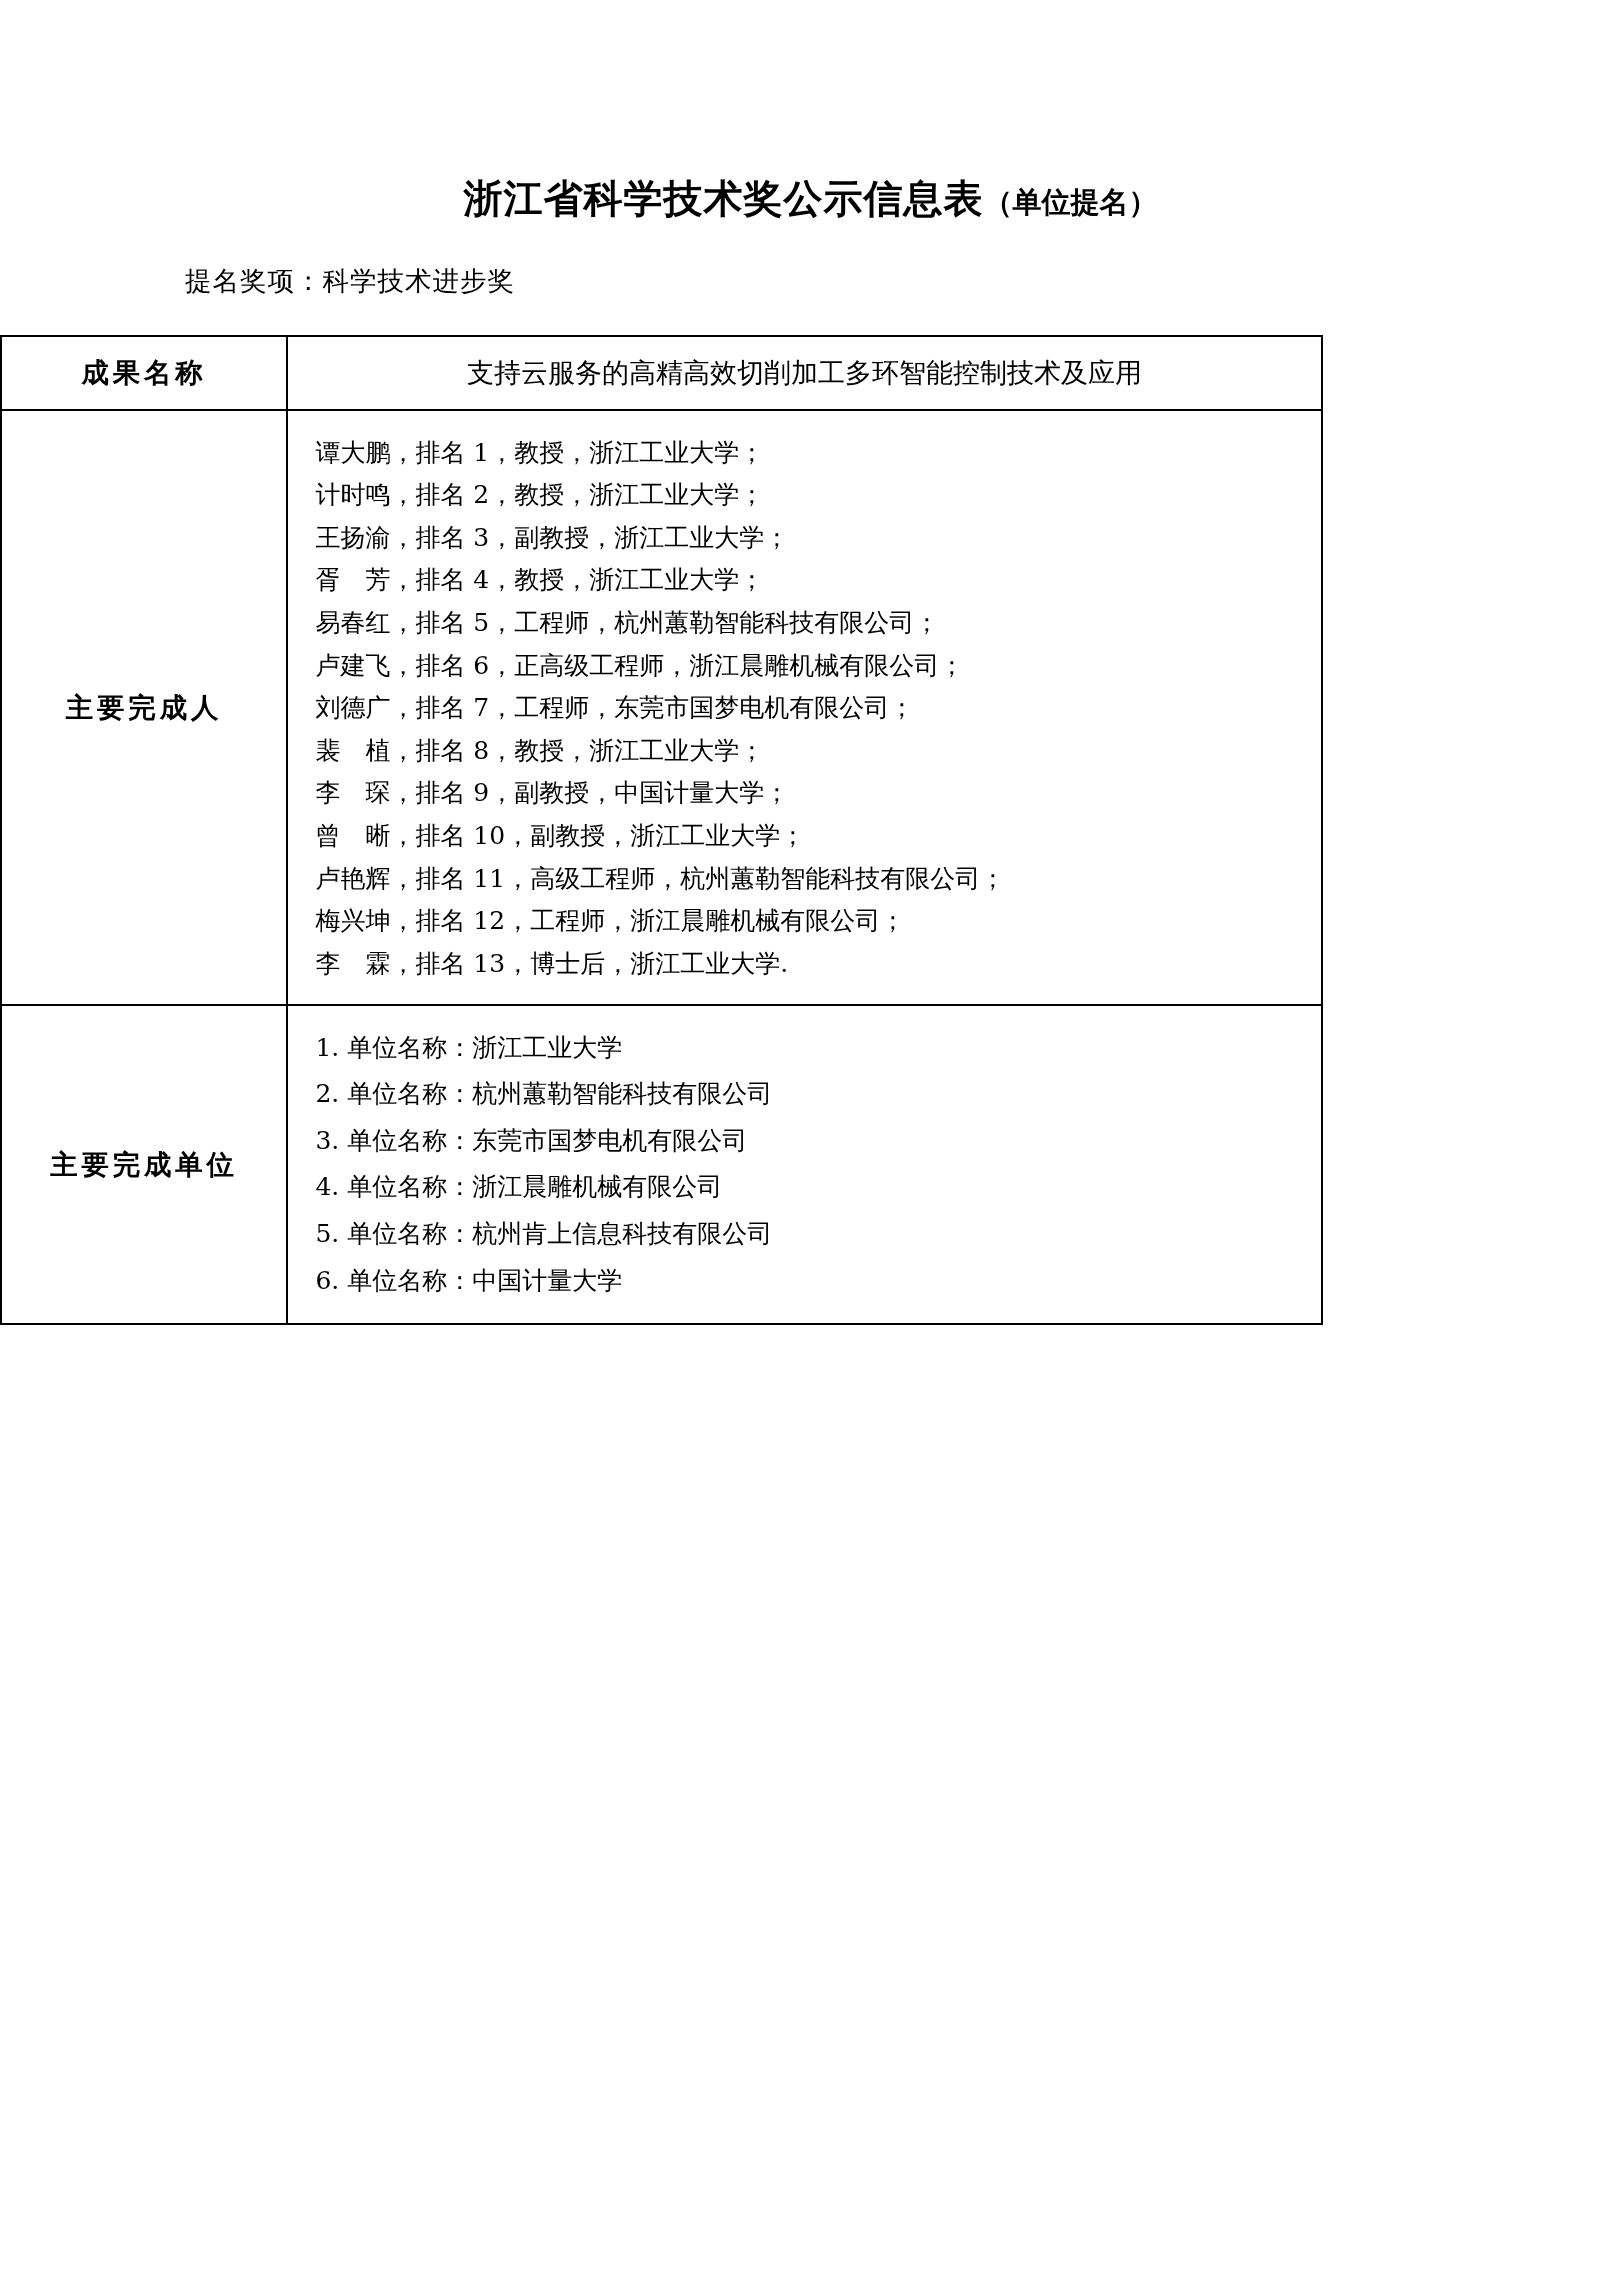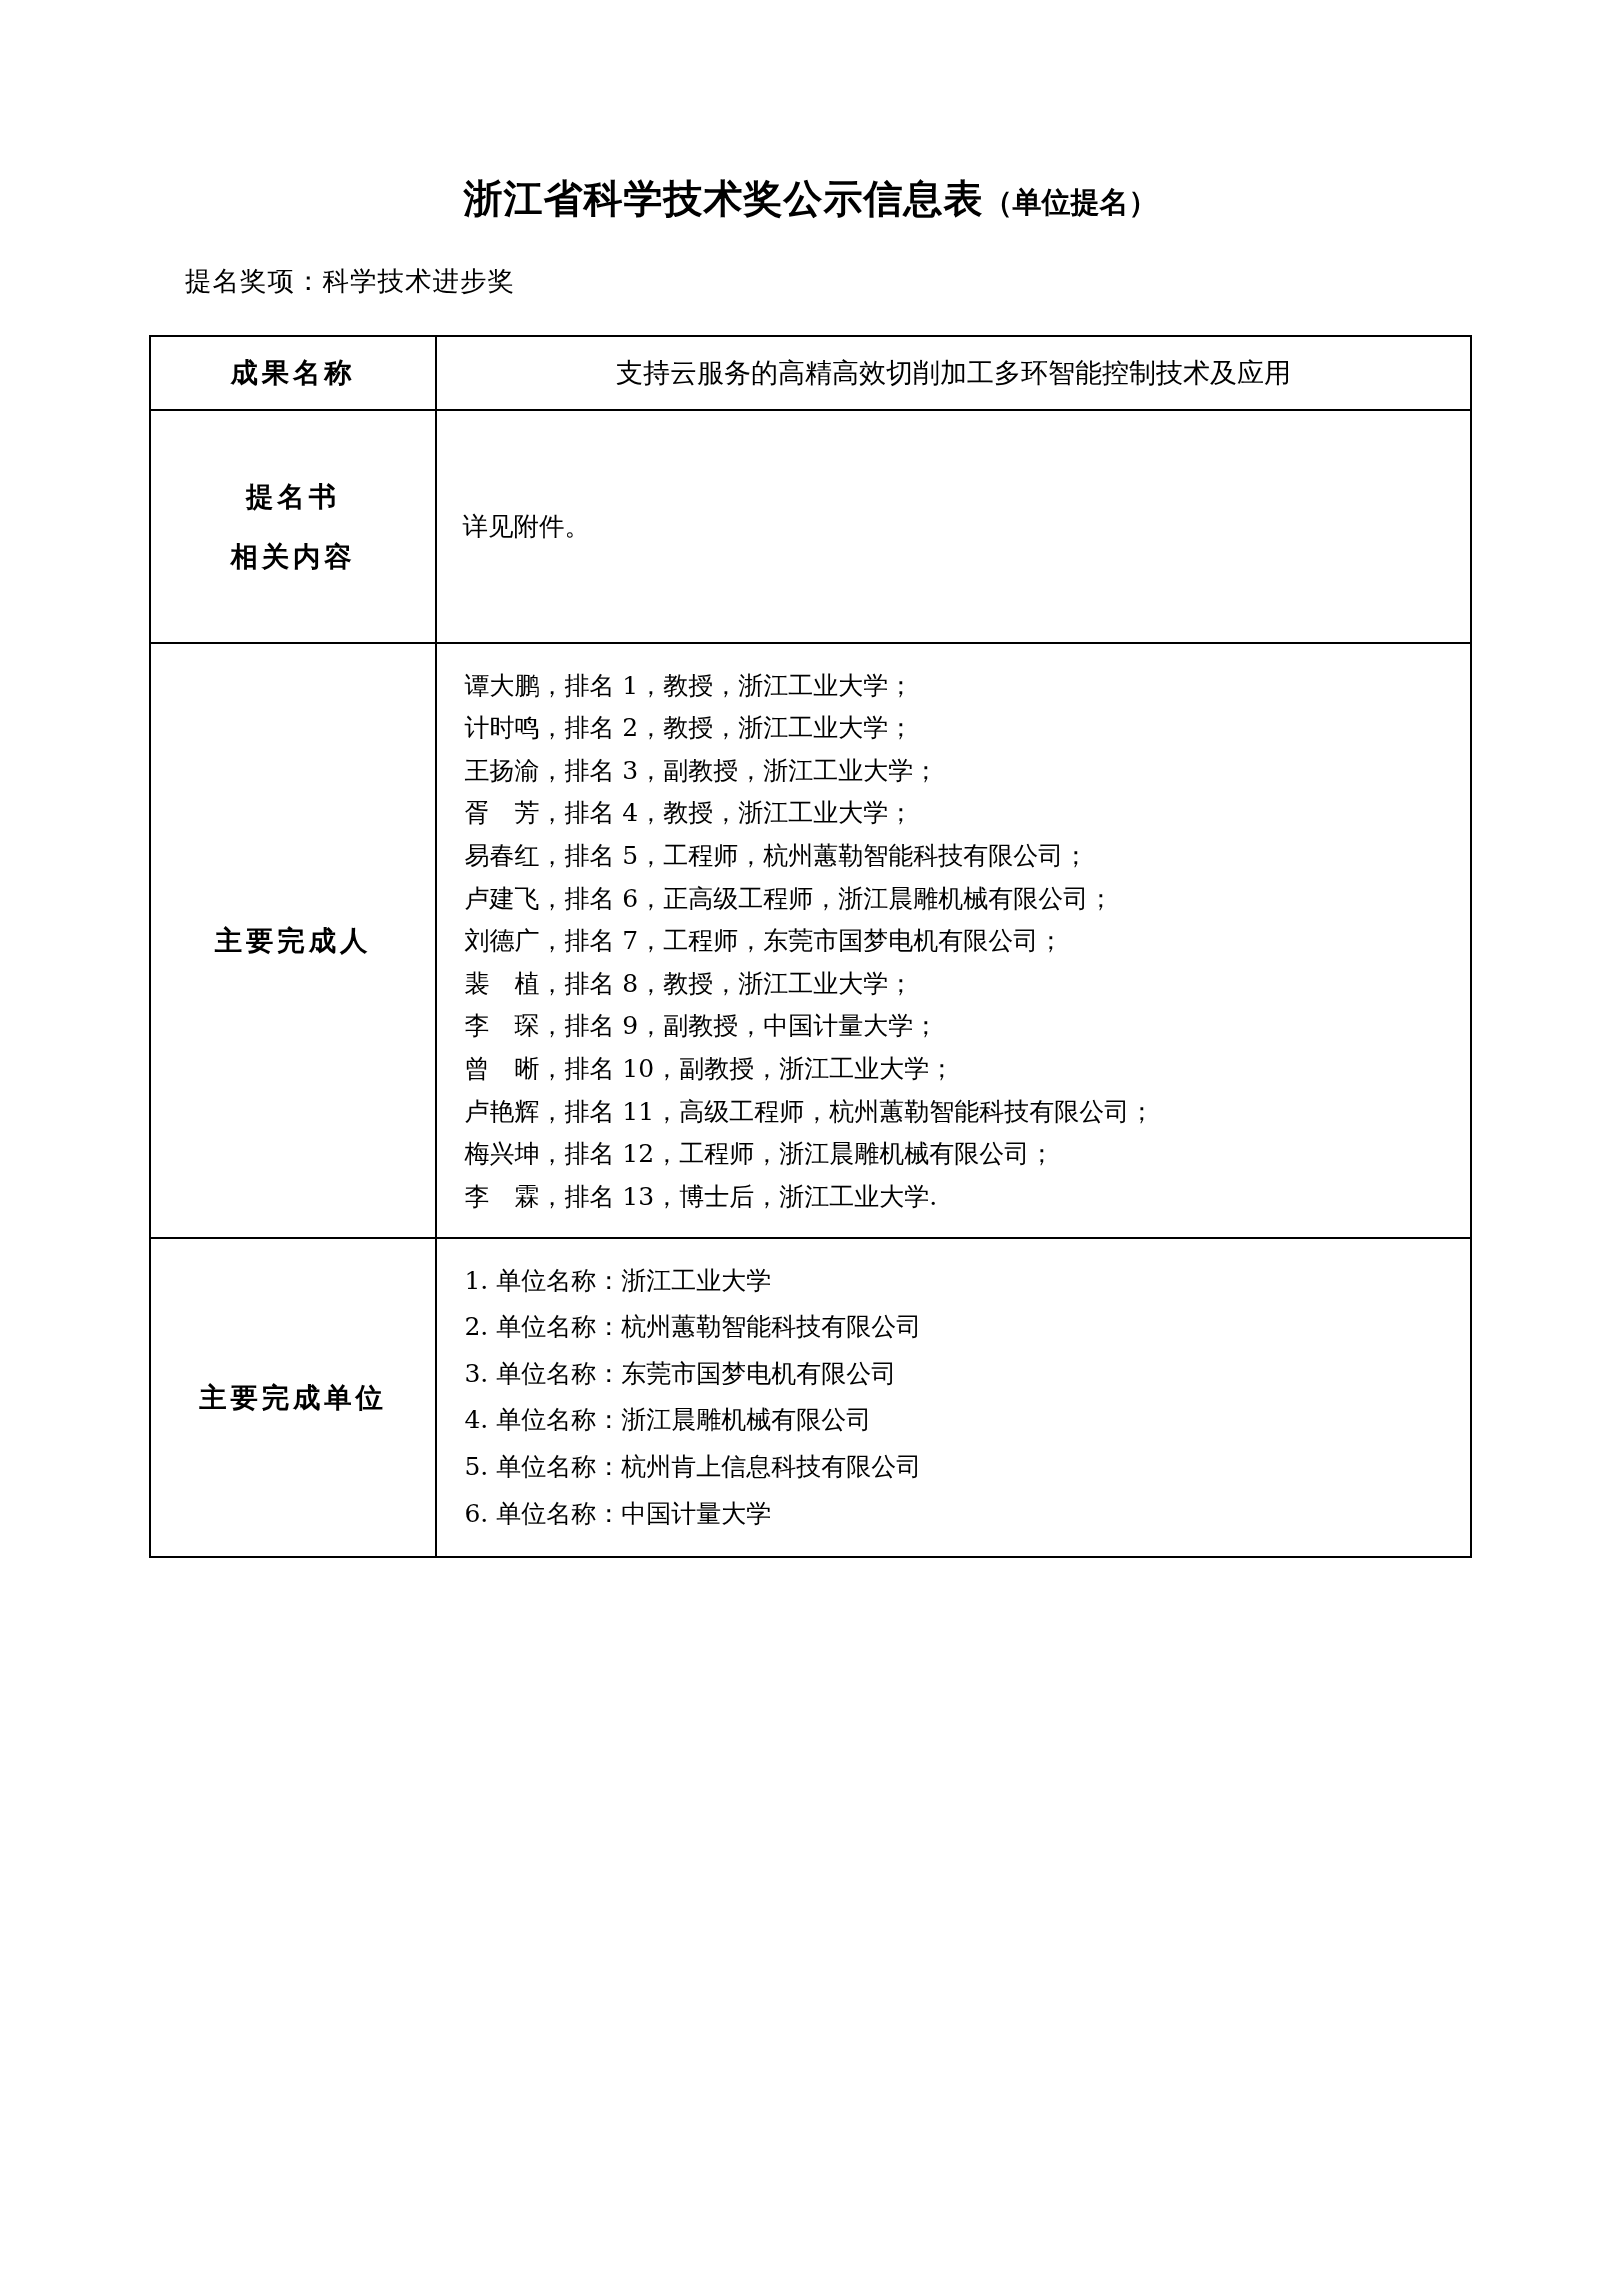--- a/index.html
+++ b/index.html
@@ -52,21 +52,20 @@
     padding-left: 169px;
     font-size: 26.5px;
     line-height: 1.4;
     letter-spacing: 1px;
     font-family: Liberation Mono, monospace;
   }
 
   
   .form-wrap {
     padding-top: 17.6px;
-    padding-left: 149px;
     padding-right: 149px;
   }
   table.form {
     border-collapse: collapse;
     width: 1323px;
     table-layout: fixed;
     border: 2.9px solid #000;
   }
   table.form td {
     border: 2px solid #000;
@@ -151,27 +150,20 @@
   <div class="form-wrap">
     <table class="form">
       <tbody>
 
         <tr class="row-name">
           <td class="label-cell">成果名称</td>
           <td class="value-cell">支持云服务的高精高效切削加工多环智能控制技术及应用</td>
         </tr>
 
 
-        <tr class="row-doc">
-          <td class="label-cell">
-            <span class="label-line">提名书</span>
-            <span class="label-line">相关内容</span>
-          </td>
-          <td class="value-cell">详见附件。</td>
-        </tr>
 
         <tr class="row-people">
           <td class="label-cell">主要完成人</td>
           <td class="value-cell">
             <ul class="people-list">
                 <li>谭大鹏，排名 1，教授，浙江工业大学；</li>
                 <li>计时鸣，排名 2，教授，浙江工业大学；</li>
                 <li>王扬渝，排名 3，副教授，浙江工业大学；</li>
                 <li>胥　芳，排名 4，教授，浙江工业大学；</li>
                 <li>易春红，排名 5，工程师，杭州蕙勒智能科技有限公司；</li>

